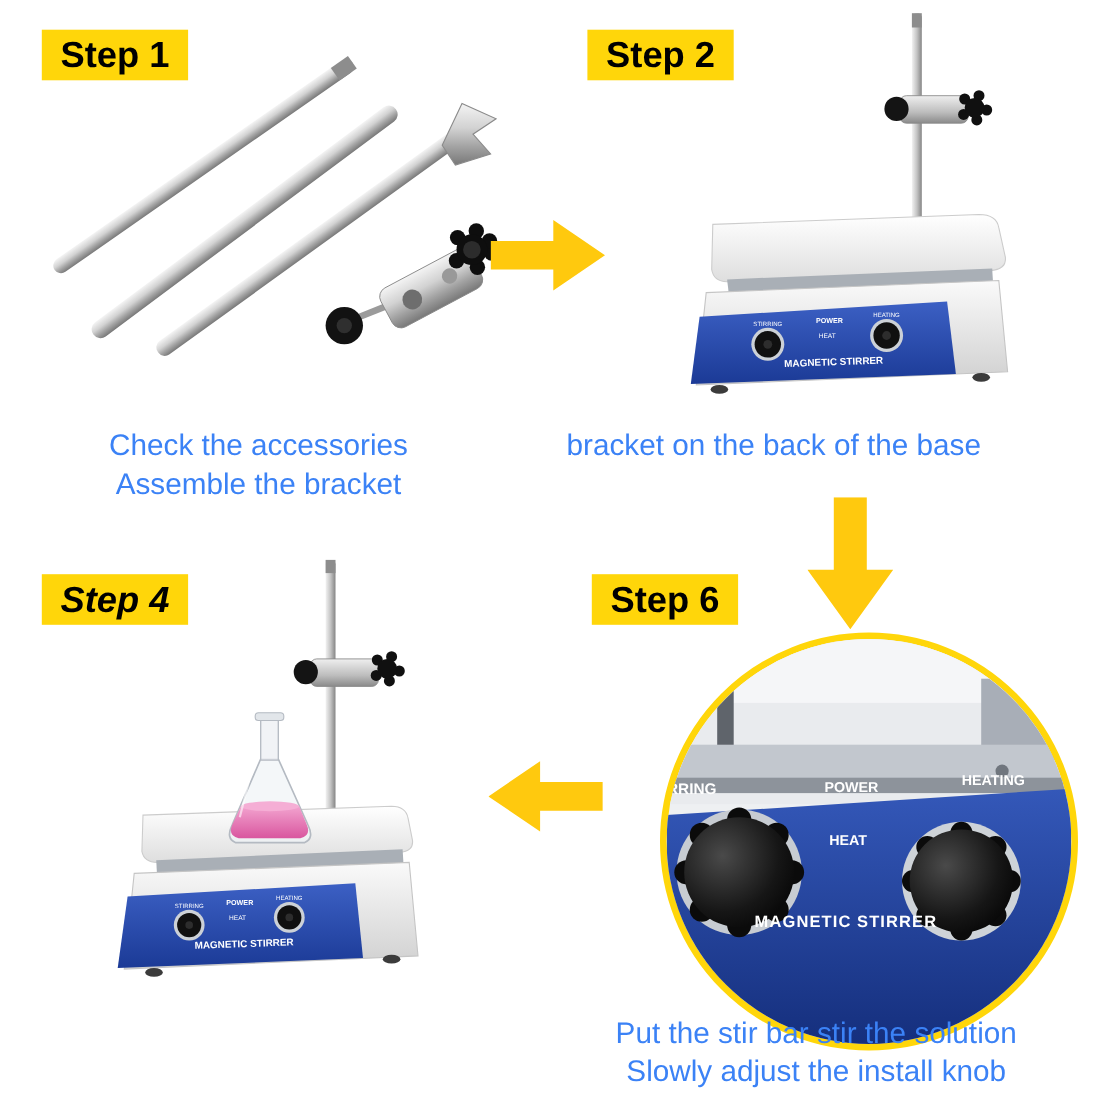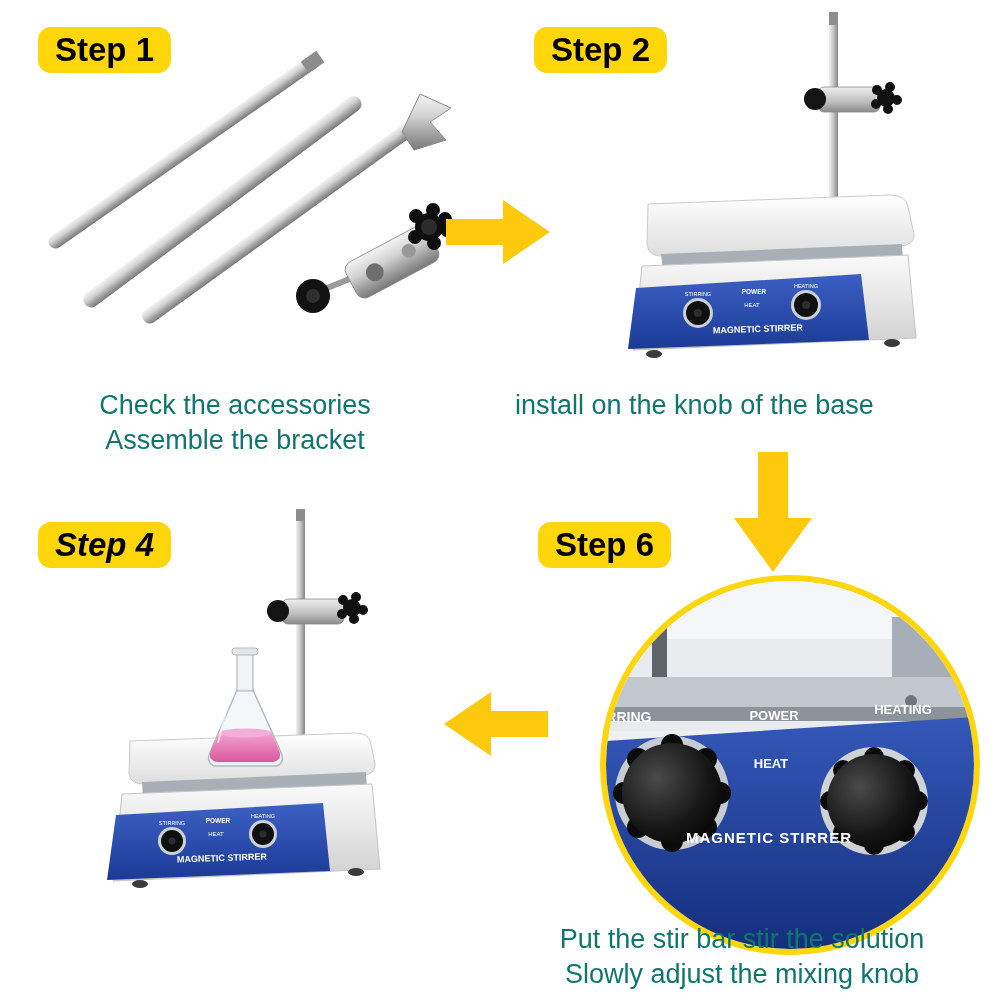--- a/index.html
+++ b/index.html
@@ -1,20 +1,20 @@
 <!DOCTYPE html>
 <html><head>
 <meta charset="utf-8">
 <style>
   html,body{margin:0;padding:0;background:#ffffff;}
   .canvas{position:relative;width:1000px;height:1000px;background:#ffffff;overflow:hidden;
           font-family:"Liberation Sans", sans-serif;}
   .step-label{position:absolute;background:#FFD60A;color:#000;
-              font-weight:bold;font-size:33px;line-height:46px;padding:0 17px;border-radius:13px;}
-  .caption{position:absolute;color:#0f766e;font-size:27px;line-height:35px;}
+              font-weight:bold;font-size:33px;line-height:46px;padding:0 17px;}
+  .caption{position:absolute;color:#3b82f6;font-size:27px;line-height:35px;}
   .caption span{display:block;}
   .cap-center{text-align:center;}
   .illus{position:absolute;}
   .zoom-circle{position:absolute;left:600px;top:575px;width:380px;height:380px;
                border:6px solid #FFD60A;border-radius:50%;overflow:hidden;
                box-sizing:border-box;background:#eef0f2;}
   .zoom-circle svg{display:block;}
   svg text{font-family:"Liberation Sans", sans-serif;fill:#ffffff;}
 </style>
 </head>
@@ -139,21 +139,21 @@
       <text x="224" y="286" font-size="6.5" font-weight="bold" text-anchor="middle">POWER</text>
       <text x="222" y="299" font-size="6" text-anchor="middle">HEAT</text>
       <text x="276" y="280" font-size="5.5" text-anchor="middle">HEATING</text>
       <text x="228" y="324" font-size="9" font-weight="bold" text-anchor="middle" transform="rotate(-2 228 324)">MAGNETIC STIRRER</text>
       <ellipse cx="124" cy="346" rx="8" ry="4" fill="#3b3b3b"></ellipse>
       <ellipse cx="362" cy="335" rx="8" ry="4" fill="#3b3b3b"></ellipse>
     </g>
   </svg>
 
   <div class="caption" style="left:515px;top:388px;width:470px;text-align:left;">
-    <span>install on the knob of the base</span>
+    <span>bracket on the back of the base</span>
   </div>
 
   <svg class="illus" style="left:734px;top:452px;" width="78" height="120" viewBox="0 0 78 120">
     <polygon points="24,0 54,0 54,66 78,66 39,120 0,66 24,66" fill="#FFC90E"></polygon>
   </svg>
 
   <div class="step-label" style="left:538px;top:522px;">Step 6</div>
 
   <div class="zoom-circle">
     <svg width="368" height="368" viewBox="0 0 368 368">
@@ -203,21 +203,21 @@
       <text x="12" y="141" font-size="14" font-weight="bold" text-anchor="middle">STIRRING</text>
       <text x="168" y="139" font-size="13" font-weight="bold" text-anchor="middle">POWER</text>
       <text x="297" y="133" font-size="13" font-weight="bold" text-anchor="middle">HEATING</text>
       <text x="165" y="187" font-size="13" font-weight="bold" text-anchor="middle">HEAT</text>
       <text x="163" y="262" font-size="15" font-weight="bold" text-anchor="middle" letter-spacing="1">MAGNETIC STIRRER</text>
     </svg>
   </div>
 
   <div class="caption cap-center" style="left:502px;top:922px;width:480px;">
     <span>Put the stir bar stir the solution</span>
-    <span>Slowly adjust the mixing knob</span>
+    <span>Slowly adjust the install knob</span>
   </div>
 
   <svg class="illus" style="left:444px;top:690px;" width="104" height="68" viewBox="0 0 104 68">
     <polygon points="104,21 47,21 47,2 0,34 47,66 47,47 104,47" fill="#FFC90E"></polygon>
   </svg>
 
   <div class="step-label" style="left:38px;top:522px;font-style:italic;">Step 4</div>
 
   <svg class="illus" style="left:60px;top:503px;" width="380" height="412" viewBox="0 0 380 412">
     <defs>

